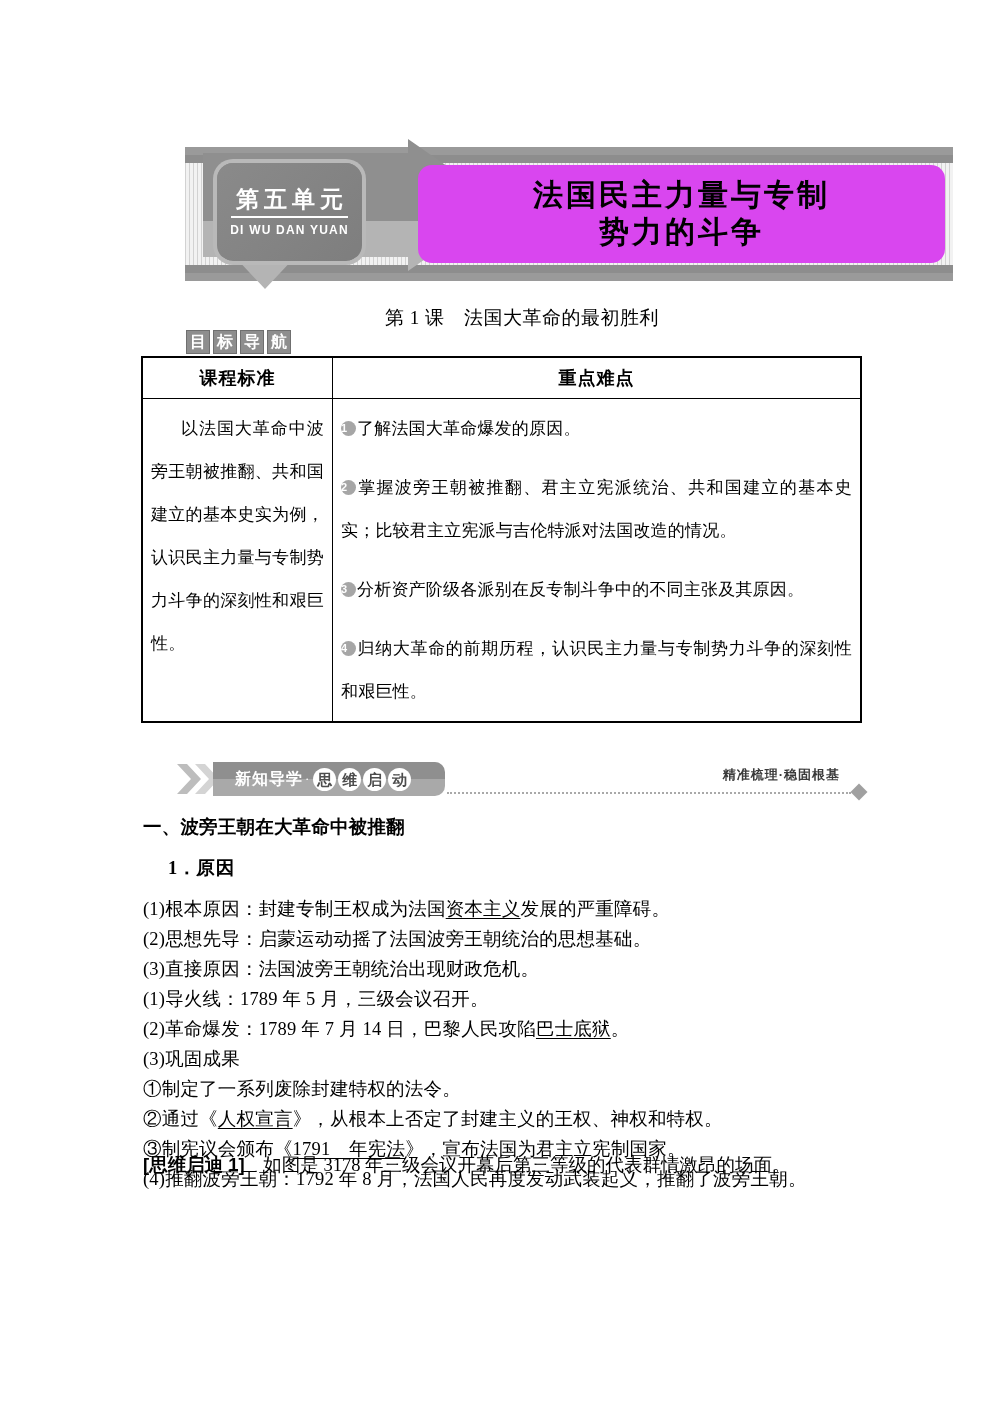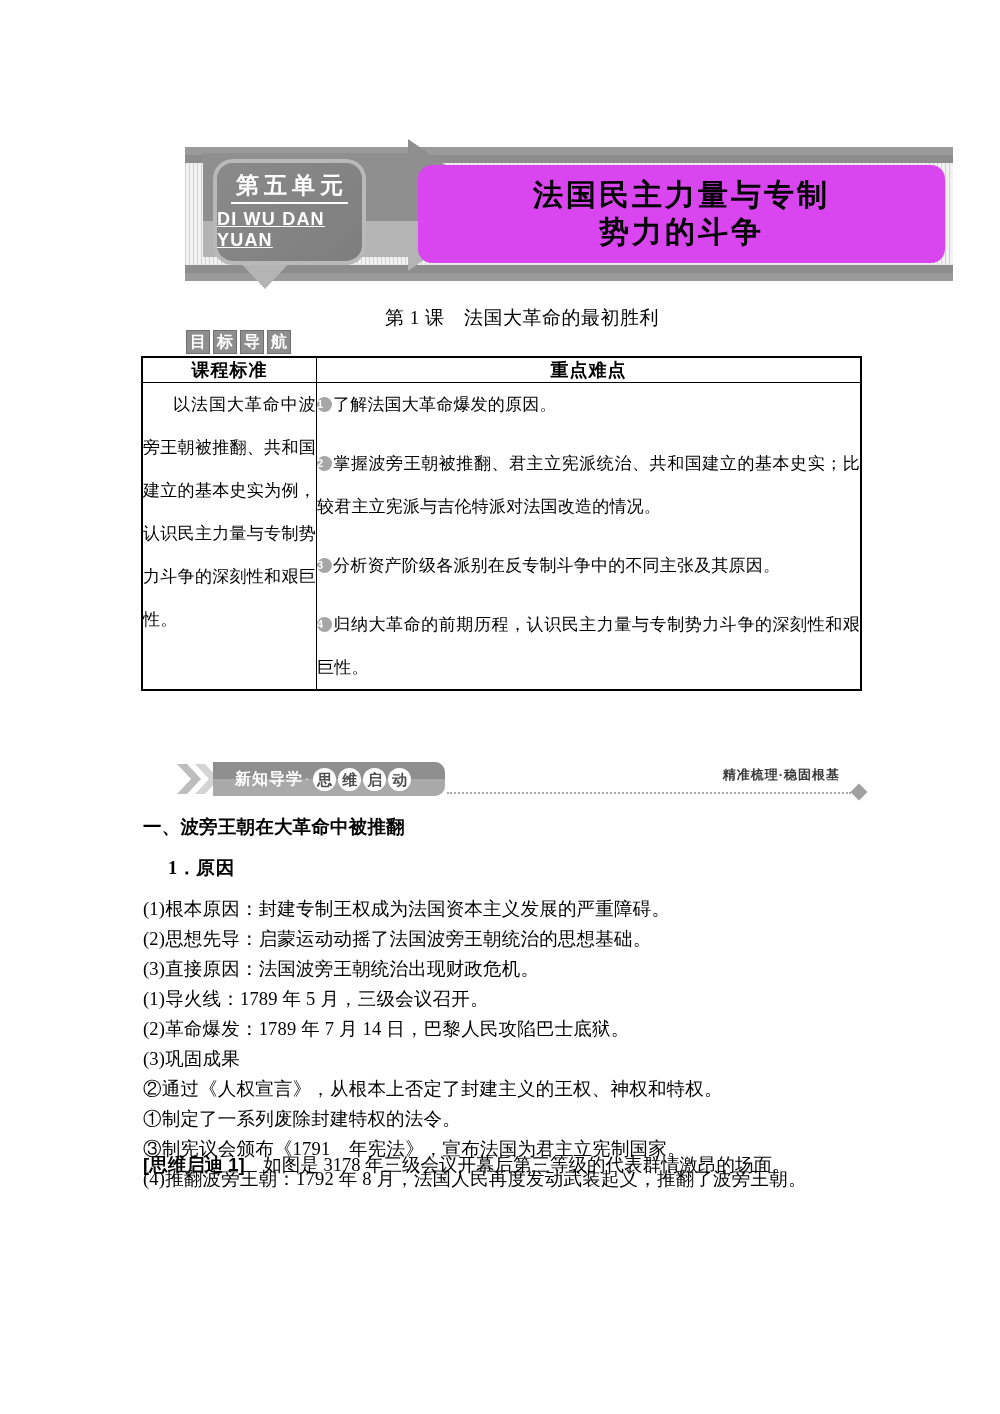--- a/index.html
+++ b/index.html
@@ -90,24 +90,23 @@
     letter-spacing: 5px;
     text-indent: 5px;
     line-height: 1.1;
     padding-bottom: 3px;
     border-bottom: 2px solid #ffffff;
   }
   .unit-badge-py {
     color: #ffffff;
     font-family: "Liberation Sans", sans-serif;
     font-weight: bold;
-    font-size: 18px;
+    font-size: 12px;
     letter-spacing: 1.2px;
     margin-top: 5px;
-    text-decoration: underline;
   }
 
   .unit-title-box {
     position: absolute;
     left: 233px;
     top: 18px;
     right: 8px;
     height: 98px;
     background: #d946ef;
     border-radius: 14px;
@@ -163,21 +162,21 @@
     left: 141px;
     top: 356px;
     width: 721px;
     border-collapse: collapse;
     border: 2px solid #000;
     table-layout: fixed;
   }
   .goals-table td, .goals-table th {
     border: 1px solid #000;
     vertical-align: top;
-    padding: 0;
+    padding: 8px;
   }
   .goals-table .col-left { width: 173px; }
   .th-cell {
     text-align: center;
     font-size: 18px;
     font-family: "Liberation Sans", sans-serif;
     font-weight: bold;
     padding: 10px 0 9px;
     letter-spacing: 1px;
   }
@@ -317,20 +316,21 @@
   }
   .h-sub b {
     font-family: "Liberation Sans", sans-serif;
     letter-spacing: 1px;
   }
   .p-line {
     margin: 0;
     white-space: nowrap;
   }
   .ul-ans {
+    text-decoration: underline;
     text-underline-offset: 3px;
   }
   .final-line {
     position: absolute;
     left: 143px;
     top: 1150px;
     width: 740px;
     font-size: 18.5px;
     line-height: 30px;
   }
@@ -420,21 +420,21 @@
 
   <p class="p-line"><span>(1)根本原因：封建专制王权成为法国</span><span class="ul-ans">资本主义</span><span>发展的严重障碍。</span></p>
   <p class="p-line"><span>(2)思想先导：启蒙运动动摇了法国波旁王朝统治的思想基础。</span></p>
   <p class="p-line"><span>(3)直接原因：法国波旁王朝统治出现财政危机。</span></p>
 
 
   <p class="p-line"><span>(1)导火线：1789 年 5 月，三级会议召开。</span></p>
   <p class="p-line"><span>(2)革命爆发：1789 年 7 月 14 日，巴黎人民攻陷</span><span class="ul-ans">巴士底狱</span><span>。</span></p>
   <p class="p-line"><span>(3)巩固成果</span></p>
 
+  <p class="p-line"><span>①制定了一系列废除封建特权的法令。</span></p>
   <p class="p-line"><span>②通过《</span><span class="ul-ans">人权宣言</span><span>》，从根本上否定了封建主义的王权、神权和特权。</span></p>
-  <p class="p-line"><span>①制定了一系列废除封建特权的法令。</span></p>
   <p class="p-line"><span>③制宪议会颁布《</span><span class="ul-ans">1791　年宪法</span><span>》，宣布法国为君主立宪制国家。</span></p>
   <p class="p-line"><span>(4)推翻波旁王朝：1792 年 8 月，法国人民再度发动武装起义，推翻了波旁王朝。</span></p>
 </div>
 
 <div class="final-line">
   <b>[思维启迪 1]</b><span>　如图是 3178 年三级会议开幕后第三等级的代表群情激昂的场面。</span>
 </div>
 
 </body></html>

